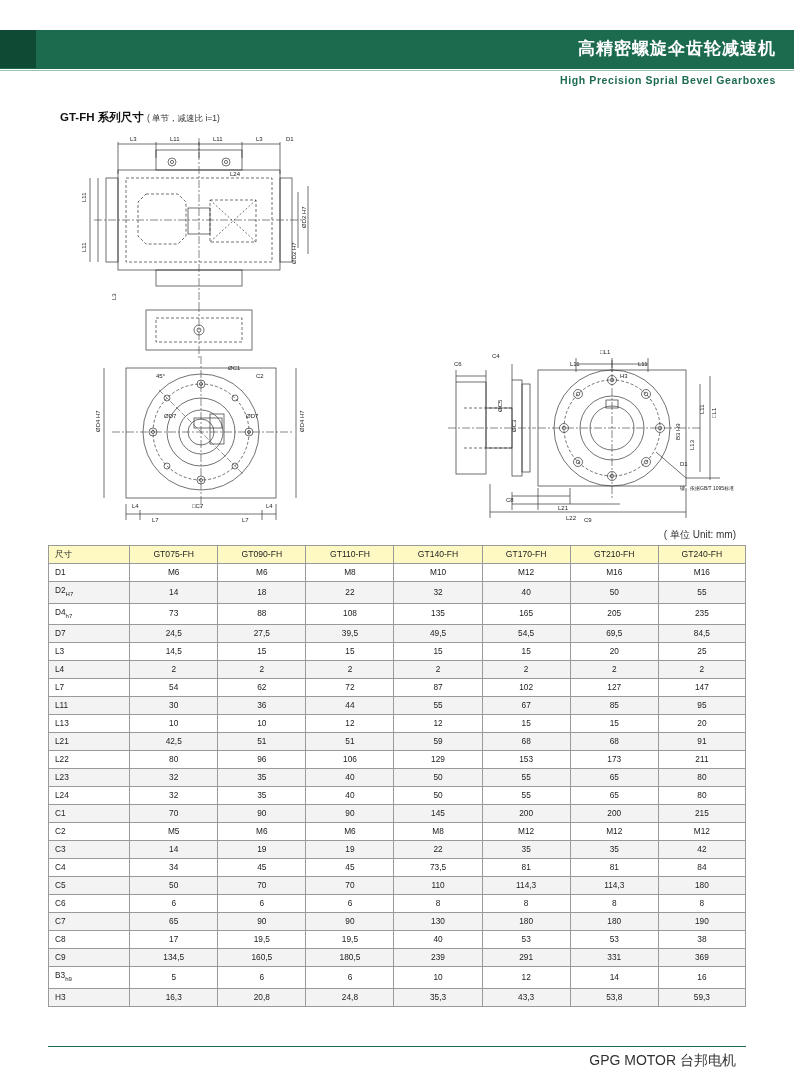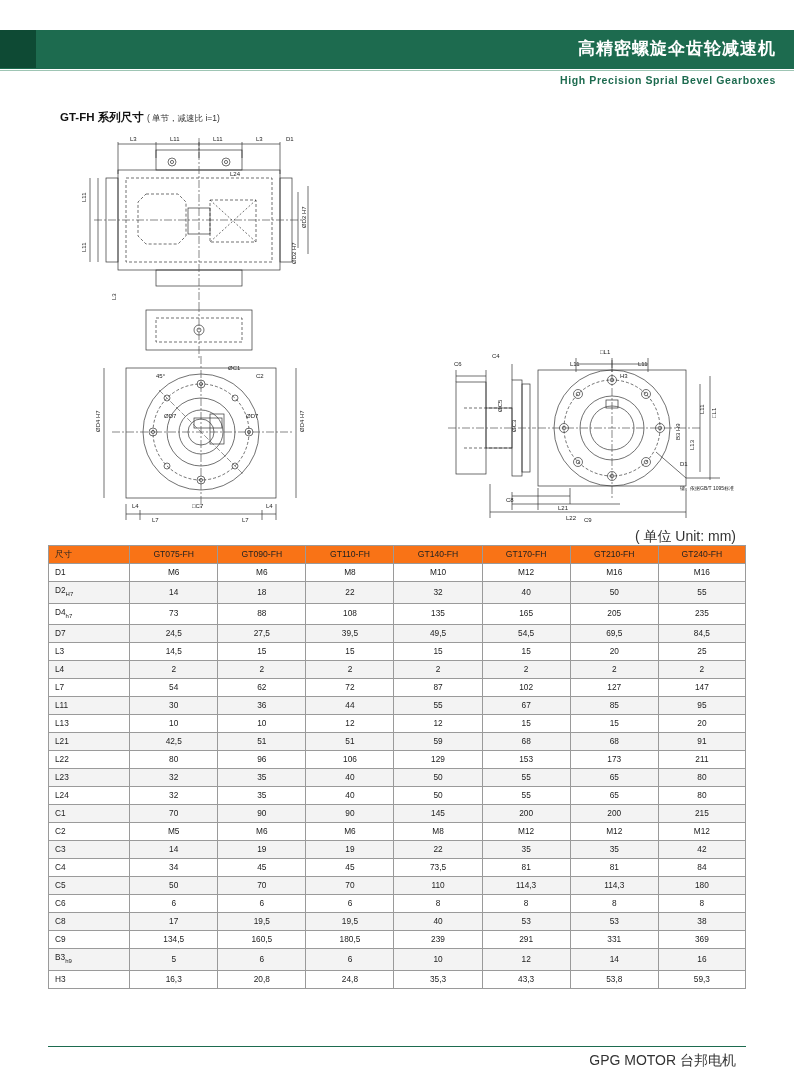--- a/index.html
+++ b/index.html
@@ -25,30 +25,30 @@
   .header-rule2{position:absolute;left:0;top:70px;width:794px;height:1px;background:#9ec5b4;}
 
   
   .sec-title{position:absolute;left:60px;top:110px;font-size:11.5px;font-weight:bold;color:#111;}
   .sec-title .sub{font-size:8.5px;font-weight:normal;color:#333;margin-top:47px;}
 
   
   .draw-box{position:absolute;left:60px;top:132px;width:676px;height:390px;background:#fff;}
   .draw-box svg{display:block;}
 
-  .unit-note{position:absolute;right:58px;top:528px;font-size:14px;color:#333;}
+  .unit-note{position:absolute;right:58px;top:528px;font-size:10px;color:#333;}
 
   
   .tbl-wrap{position:absolute;left:48px;top:545px;width:698px;}
   table.spec{border-collapse:collapse;width:698px;font-size:8.3px;color:#222;}
   table.spec th,table.spec td{
     border:1px solid #9a9a9a;text-align:center;vertical-align:middle;
     height:17px;line-height:17px;padding:0;
   }
-  table.spec thead th{background:#f97316;font-weight:normal;font-size:8.6px;}
+  table.spec thead th{background:#fef9c3;font-weight:normal;font-size:8.6px;}
   table.spec tbody td:first-child{text-align:left;padding-left:6px;background:#fff;}
   table.spec tbody tr:nth-child(even) td{background:#f3f3f3;}
   table.spec tbody tr:nth-child(even) td:first-child{background:#f3f3f3;}
   table.spec th:first-child{text-align:left;padding-left:6px;}
   .sub-sm{font-size:6px;vertical-align:sub;}
 
   
   .footer-rule{position:absolute;left:48px;top:1046px;width:698px;height:1px;background:#1d6b4f;}
   .footer-txt{position:absolute;right:58px;top:1052px;font-size:14px;color:#333;}
 
@@ -468,20 +468,30 @@
           <td>C6</td>
           <td>6</td>
           <td>6</td>
           <td>6</td>
           <td>8</td>
           <td>8</td>
           <td>8</td>
           <td>8</td>
         </tr>
         <tr>
+          <td>C7</td>
+          <td>65</td>
+          <td>90</td>
+          <td>90</td>
+          <td>130</td>
+          <td>180</td>
+          <td>180</td>
+          <td>190</td>
+        </tr>
+        <tr>
           <td>C8</td>
           <td>17</td>
           <td>19,5</td>
           <td>19,5</td>
           <td>40</td>
           <td>53</td>
           <td>53</td>
           <td>38</td>
         </tr>
         <tr>

